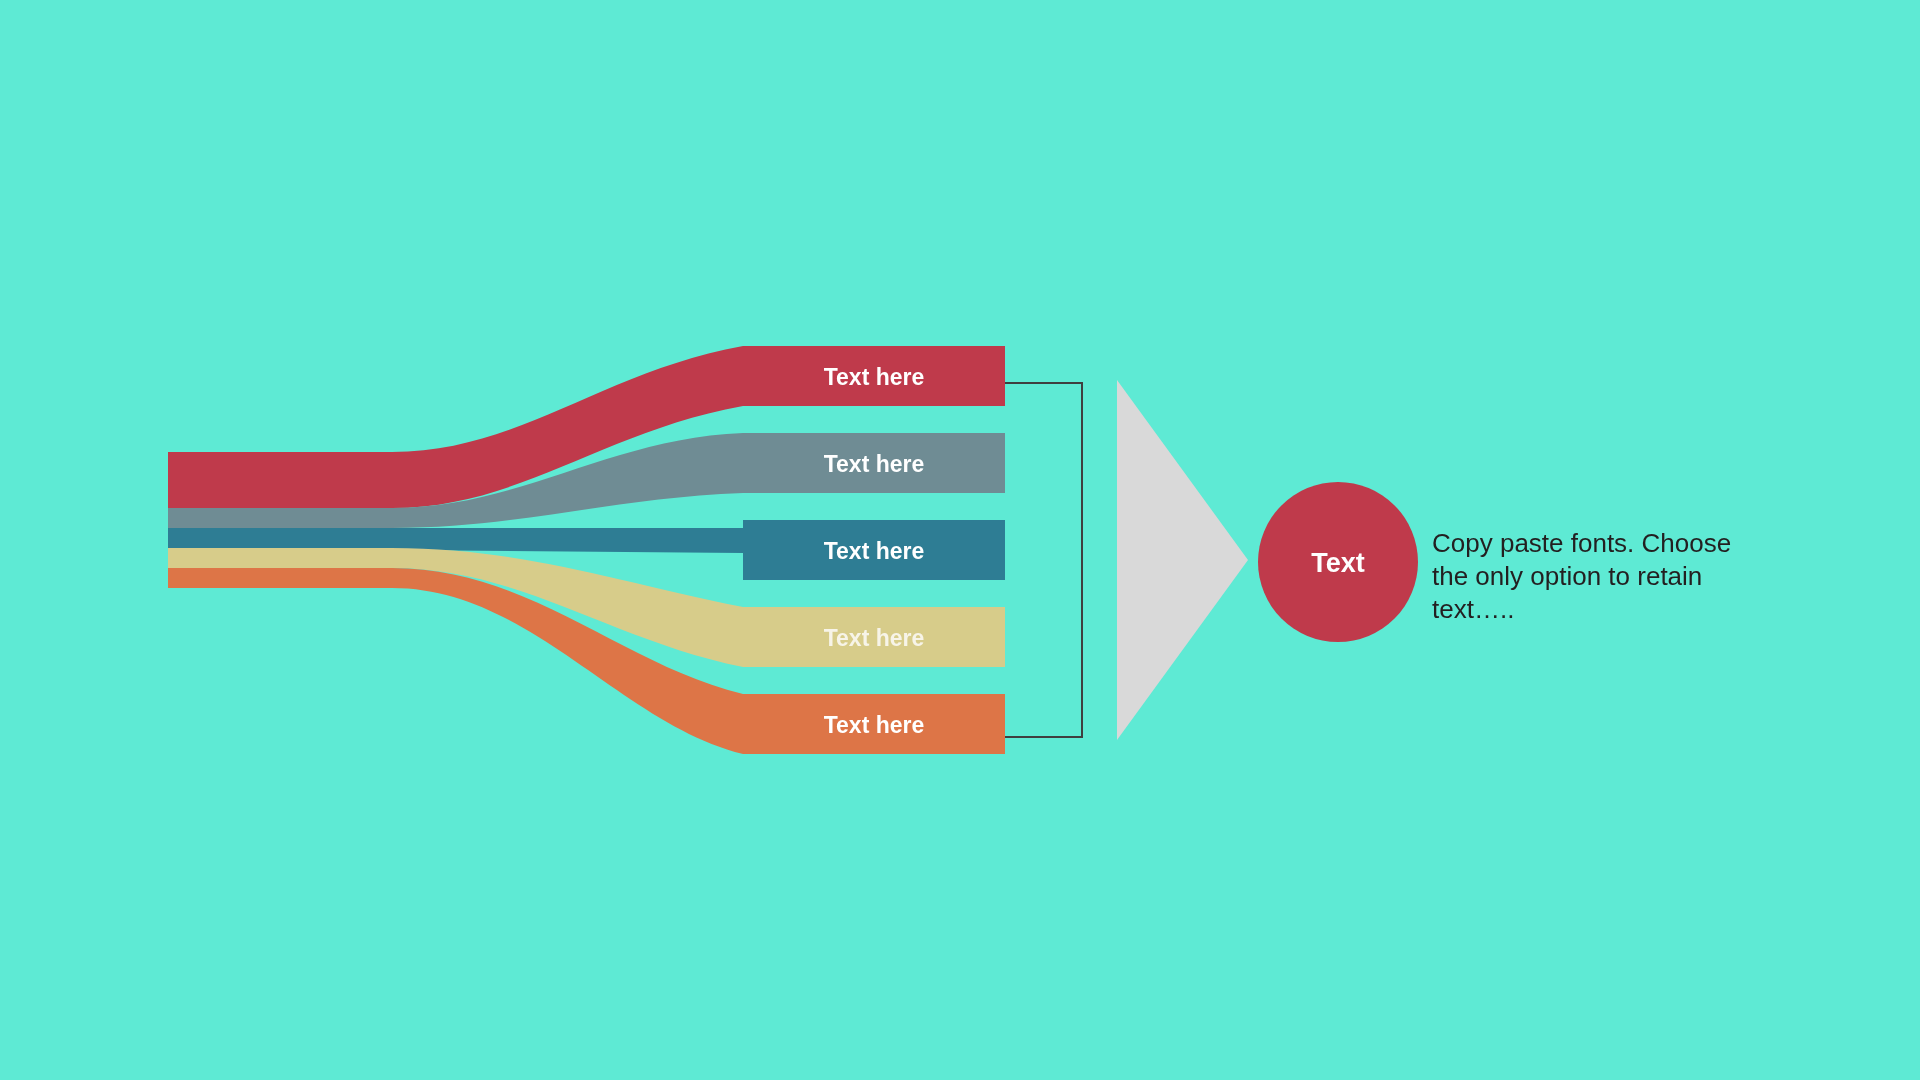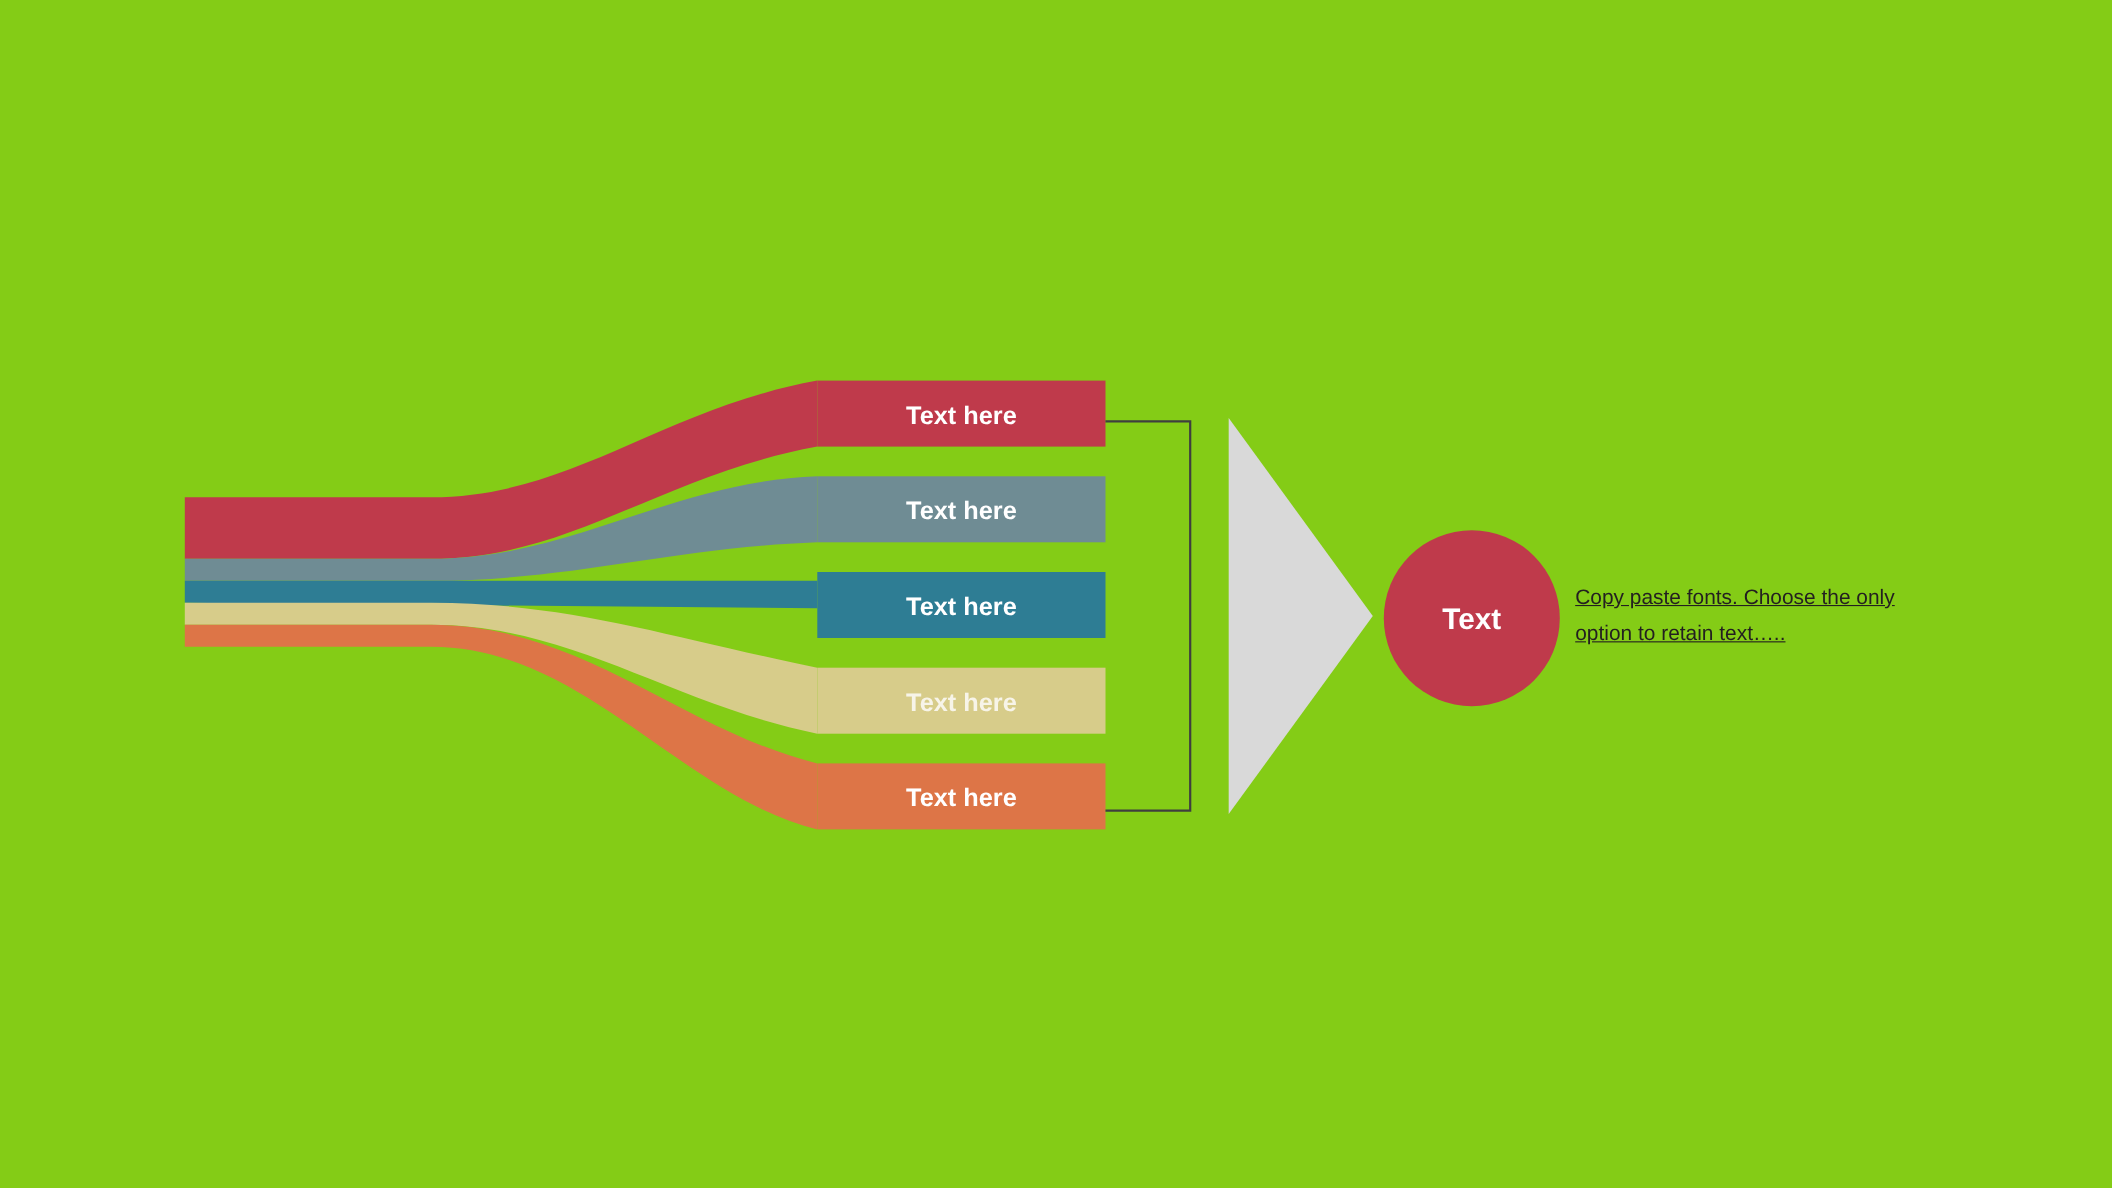--- a/index.html
+++ b/index.html
@@ -10,21 +10,21 @@
   body {
     width: 1920px;
     height: 1080px;
     overflow: hidden;
     font-family: "Liberation Sans", sans-serif;
   }
   #stage {
     position: relative;
     width: 1920px;
     height: 1080px;
-    background: #84cc16;
+    background: #5eead4;
   }
   #diagram-svg {
     position: absolute;
     left: 0;
     top: 0;
     width: 1920px;
     height: 1080px;
   }
   .bar-label {
     font-family: "Liberation Sans", sans-serif;
@@ -43,25 +43,24 @@
     font-weight: bold;
     font-size: 27px;
     fill: #ffffff;
   }
   .side-note {
     position: absolute;
     left: 1432px;
     top: 527px;
     width: 330px;
     font-family: "Liberation Sans", sans-serif;
-    font-size: 19px;
+    font-size: 26px;
     line-height: 33px;
     color: #231f20;
     white-space: pre-line;
-    text-decoration: underline;
   }
 </style>
 </head>
 <body>
 
 <div id="stage">
 
   <svg id="diagram-svg" viewBox="0 0 1920 1080">
 
     <g>

